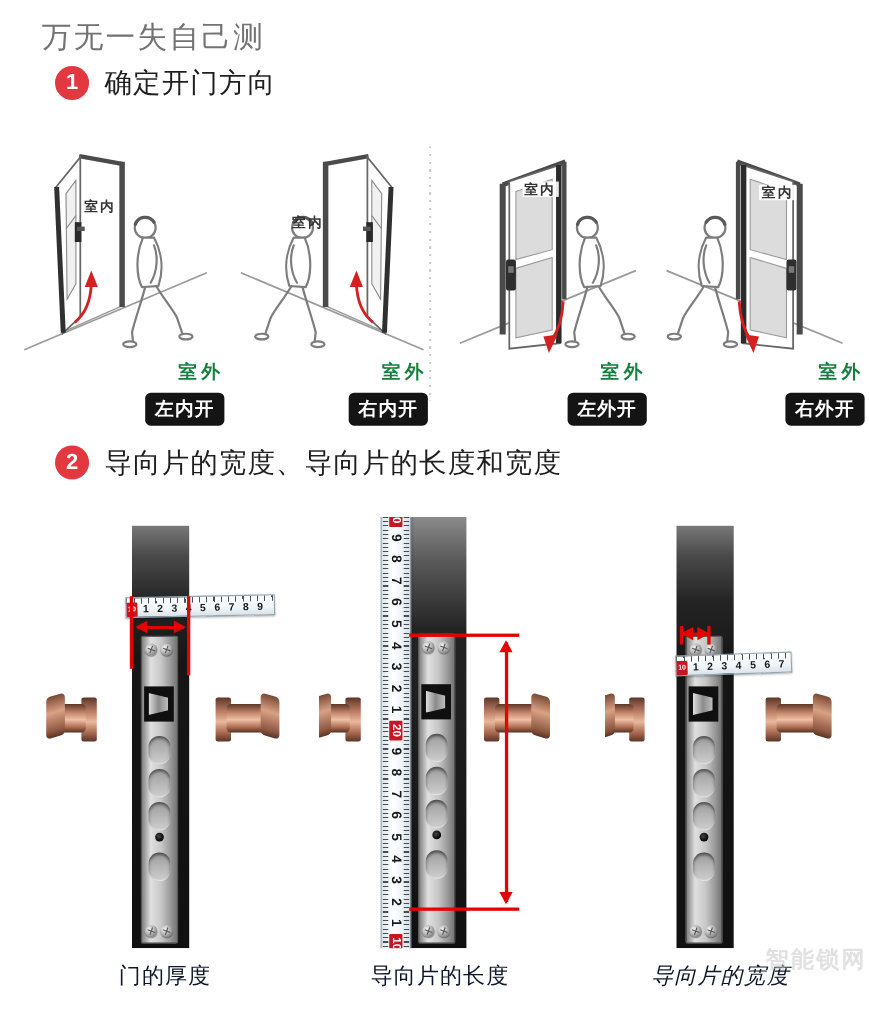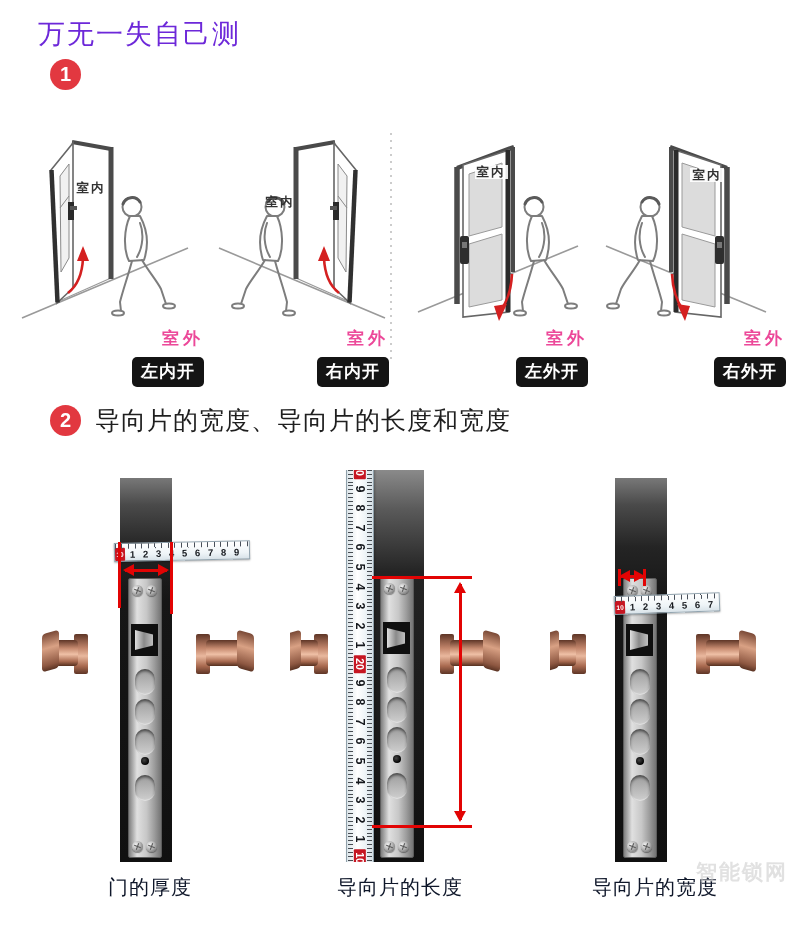--- a/index.html
+++ b/index.html
@@ -1,32 +1,32 @@
 <!DOCTYPE html>
 <html><head>
 <meta charset="utf-8">
 <style>
   html,body{margin:0;padding:0;background:#fff;}
   body{width:790px;height:930px;position:relative;overflow:hidden;
        font-family:"Liberation Sans","DejaVu Sans",sans-serif;color:#222;}
   .abs{position:absolute;}
 
   
-  .title{left:38px;top:16px;font-size:27px;font-weight:500;color:#6d28d9;letter-spacing:2px;}
+  .title{left:38px;top:16px;font-size:27px;font-weight:500;color:#737373;letter-spacing:2px;}
   .step{display:flex;align-items:center;}
   .step-circle{width:31px;height:31px;border-radius:50%;background:#e23840;color:#fff;
     display:flex;align-items:center;justify-content:center;font-size:20px;font-weight:700;flex:0 0 auto;}
   .step-label{margin-left:14px;font-size:25px;font-weight:500;color:#1f1f1f;letter-spacing:1px;}
   .step1{left:50px;top:59px;}
   .step2{left:50px;top:404px;}
 
   
   .diagram{top:130px;width:186px;text-align:right;}
   .diagram svg{display:block;}
-  .outdoor{font-size:17px;font-weight:700;letter-spacing:4px;color:#ec4899;margin-top:1px;}
+  .outdoor{font-size:17px;font-weight:700;letter-spacing:4px;color:#15803d;margin-top:1px;}
   .badge{display:inline-block;margin-top:7px;background:#141414;color:#fff;font-size:17px;
     font-weight:700;letter-spacing:1px;padding:3px 9px 4px;border-radius:5px;}
   .divider{left:390px;top:133px;width:2px;height:231px;
     background:repeating-linear-gradient(180deg,#ccc 0 2px,transparent 2px 7px);}
   .inlabel{font-size:12.5px;font-weight:700;fill:#333;letter-spacing:2px;text-anchor:middle;}
 
   
   .photo{top:470px;width:240px;height:392px;overflow:hidden;background:#fff;}
   .p1{left:40px;} .p2{left:290px;} .p3{left:550px;}
   .lockwrap{position:absolute;top:8px;bottom:0;width:122px;}
@@ -107,30 +107,31 @@
   .dbl-h::after{content:"";position:absolute;right:-2px;top:-5px;border:6.5px solid transparent;
     border-right:0;border-left:11px solid #e20404;}
   .dbl-v{width:3px;}
   .dbl-v::before{content:"";position:absolute;top:-2px;left:-5px;border:6.5px solid transparent;
     border-top:0;border-bottom:11px solid #e20404;}
   .dbl-v::after{content:"";position:absolute;bottom:-2px;left:-5px;border:6.5px solid transparent;
     border-bottom:0;border-top:11px solid #e20404;}
 
   
   .caption{top:874px;width:240px;text-align:center;font-size:20px;color:#0f172a;letter-spacing:1px;}
-  .c1{left:30px;} .c2{left:280px;} .c3{left:535px;}
+  .c1{left:30px;} .c2{left:280px;} .c3{left:535px;font-style:italic;}
   .watermark{left:640px;top:858px;width:148px;text-align:right;font-size:21px;font-weight:700;
     color:#c9c9c9;opacity:.55;letter-spacing:2px;z-index:5;}
 </style>
 </head>
 <body>
 
 <div class="abs title">万无一失自己测</div>
 <div class="abs step step1">
   <div class="step-circle">1</div>
+  <div class="step-label">确定开门方向</div>
 </div>
 
 <div class="abs diagram" style="left:18px;">
   <svg width="186" height="196" viewBox="0 0 186 196">
     <defs>
       <symbol id="sym-person" overflow="visible">
         <g stroke="#7d7d7d" stroke-width="2" fill="#fff" stroke-linecap="round" stroke-linejoin="round">
           <circle cx="0" cy="0" r="9.5"></circle>
           <path d="M-9,-3 A9.5,9.5 0 0 1 8,-5" fill="none" stroke="#5a5a5a" stroke-width="3"></path>
           <path d="M-2,9 C-8,22 -9,42 -3,54 L12,53 C17,38 15,22 8,9 Z"></path>

